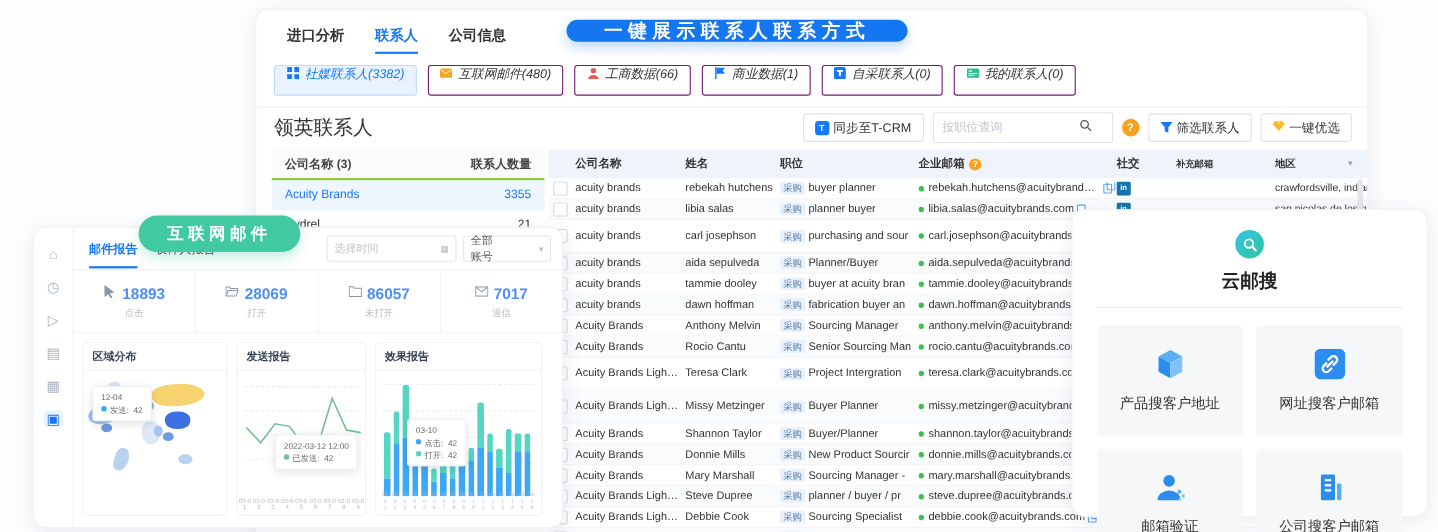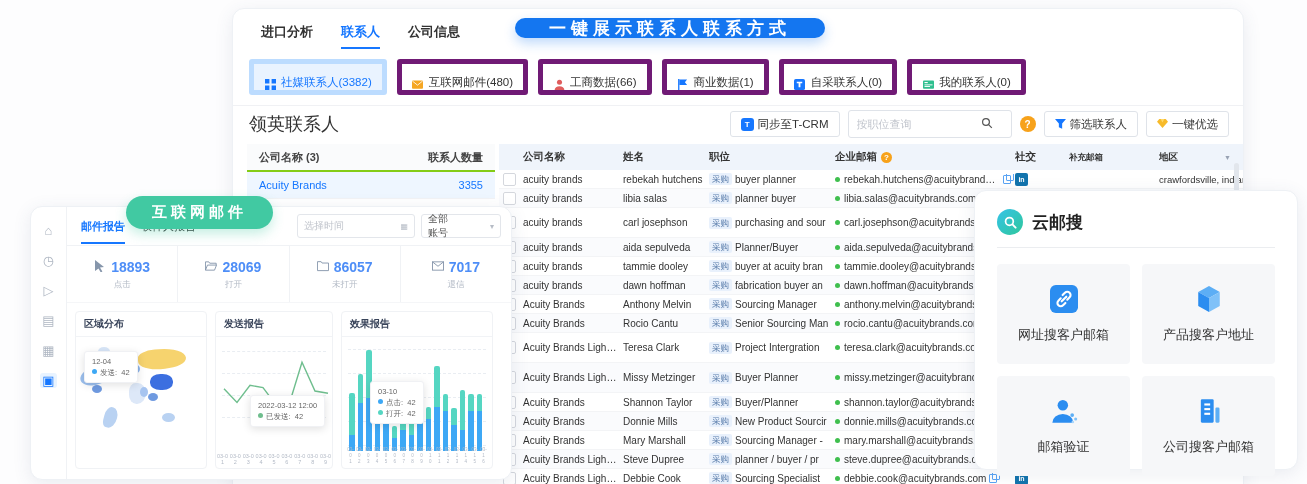--- a/index.html
+++ b/index.html
@@ -5,21 +5,21 @@
   html,body{margin:0;padding:0;background:#fff;font-family:"Liberation Sans","DejaVu Sans",sans-serif;}
   .stage{position:relative;width:1307px;height:484px;overflow:hidden;background:#fdfdfe;}
   .card{background:#fff;border:1px solid #eef1f5;box-shadow:0 4px 18px rgba(60,80,120,.10);}
 
   
   .main-card{position:absolute;left:232px;top:8px;width:1010px;height:476px;border-radius:12px 12px 0 0;z-index:1;overflow:hidden;}
   .top-tabs{display:flex;gap:28px;padding:14px 28px 0 28px;height:26px;}
   .tab{font-size:13px;font-weight:bold;color:#333;padding-bottom:8px;cursor:pointer;}
   .tab.active{color:#1677ff;border-bottom:2px solid #1677ff;}
   .chips{display:flex;gap:10px;margin:10px 16px 0 16px;}
-  .chip{display:flex;align-items:flex-end;gap:5px;height:26px;padding:0 10px;border:5px solid #701a75;border-radius:3px;background:#fff;font-size:11.5px;color:#333;cursor:pointer;white-space:nowrap;}
+  .chip{display:flex;align-items:flex-start;gap:5px;height:26px;padding:0 10px;border:1px solid #701a75;border-radius:3px;background:#fff;font-size:11.5px;color:#333;cursor:pointer;white-space:nowrap;font-style:italic;}
   .chip.active{background:#e9f3ff;border-color:#bcdcff;color:#1677ff;}
   .chip-ic{display:inline-flex;width:12px;height:12px;align-items:center;justify-content:center;}
   .chip-ic svg{width:11px;height:11px;}
   .hdiv{border-bottom:1px solid #f0f1f4;margin-top:10px;}
   .section-row{display:flex;align-items:center;justify-content:space-between;height:36px;padding:0 14px 0 16px;}
   .sec-title{font-size:18px;font-weight:normal;color:#333;}
   .toolbar{display:flex;align-items:center;gap:8px;}
   .tb{display:flex;align-items:center;gap:4px;height:26px;padding:0 10px;border:1px solid #dfe3e9;border-radius:3px;background:#fff;font-size:11.5px;color:#333;cursor:pointer;white-space:nowrap;}
   .tcrm{width:13px;height:13px;border-radius:3px;background:#1677ff;color:#fff;font-size:8px;font-weight:bold;display:flex;align-items:center;justify-content:center;}
   .search{display:flex;align-items:center;height:26px;border:1px solid #dfe3e9;border-radius:3px;padding:0 6px;width:150px;background:#fff;}
@@ -109,21 +109,21 @@
   .xlabels{display:flex;position:absolute;left:0;right:0;bottom:2px;}
   .xlab{flex:1;text-align:center;font-size:5.5px;line-height:6px;color:#b3bac6;white-space:pre-line;}
   .bars{position:absolute;left:7px;right:7px;top:6px;bottom:16px;display:flex;align-items:flex-end;gap:3px;}
   .barcol{width:5.5px;flex:none;display:flex;flex-direction:column;justify-content:flex-end;}
   .seg-open{background:#55d6c2;border-radius:2px 2px 0 0;}
   .seg-click{background:#3da8f5;}
   .gridline{position:absolute;left:6px;right:6px;border-top:1px dashed #e9edf2;}
 
   
   .cloud-panel{position:absolute;left:974px;top:190px;width:322px;height:278px;border-radius:12px;z-index:4;}
-  .cloud-head{display:flex;align-items:center;gap:9px;padding:18px 22px 12px;}
+  .cloud-head{display:flex;align-items:center;gap:9px;padding:18px 22px 12px;flex-direction:column;}
   .logo{width:26px;height:26px;border-radius:50%;background:linear-gradient(135deg,#35c3e8,#2fc79b);display:flex;align-items:center;justify-content:center;flex:none;}
   .logo svg{width:15px;height:15px;}
   .cloud-title{font-size:17px;font-weight:bold;color:#222;}
   .cloud-div{border-bottom:1px solid #ebedf0;margin:0 22px;}
   .tile-grid{display:grid;grid-template-columns:1fr 1fr;gap:12px;padding:16px 22px;}
   .tile{background:#f6f7f9;border-radius:4px;height:100px;display:flex;flex-direction:column;align-items:center;justify-content:center;gap:12px;cursor:pointer;}
   .tile-ic{color:#2b8df0;height:30px;display:flex;align-items:center;}
   .tile-ic svg{width:28px;height:28px;}
   .tile-lb{font-size:13px;color:#333;}
 </style>
@@ -916,37 +916,37 @@
             <circle cx="6" cy="6" r="3.6" fill="none" stroke="#fff" stroke-width="1.6"></circle>
             <path d="M8.8 8.8l3 3" stroke="#fff" stroke-width="1.8" stroke-linecap="round"></path>
           </svg>
       </span>
       <span class="cloud-title">云邮搜</span>
     </div>
     <div class="cloud-div"></div>
     <div class="tile-grid" id="tileGrid">
         <div class="tile">
           <span class="tile-ic">
+            <svg viewBox="0 0 24 26">
+              <path fill="#5caef5" d="M12 1l10 5.5-10 5.5L2 6.5z"></path>
+              <path fill="#2b8df0" d="M2 6.5l10 5.5v13L2 19.5z"></path>
+              <path fill="#7fc1f8" d="M22 6.5l-10 5.5v13l10-5.5z"></path>
+            </svg>
+          </span>
+          <span class="tile-lb">产品搜客户地址</span>
+        </div>
+        <div class="tile">
+          <span class="tile-ic">
             <svg viewBox="0 0 24 24">
               <rect width="24" height="24" rx="5" fill="#2b8df0"></rect>
               <path d="M10 14l4-4" stroke="#fff" stroke-width="1.8" fill="none" stroke-linecap="round"></path>
               <path d="M9.2 11.4l-2 2a2.8 2.8 0 004 4l2-2M14.8 12.6l2-2a2.8 2.8 0 00-4-4l-2 2" stroke="#fff" stroke-width="1.8" fill="none" stroke-linecap="round"></path>
             </svg>
           </span>
           <span class="tile-lb">网址搜客户邮箱</span>
-        </div>
-        <div class="tile">
-          <span class="tile-ic">
-            <svg viewBox="0 0 24 26">
-              <path fill="#5caef5" d="M12 1l10 5.5-10 5.5L2 6.5z"></path>
-              <path fill="#2b8df0" d="M2 6.5l10 5.5v13L2 19.5z"></path>
-              <path fill="#7fc1f8" d="M22 6.5l-10 5.5v13l10-5.5z"></path>
-            </svg>
-          </span>
-          <span class="tile-lb">产品搜客户地址</span>
         </div>
         <div class="tile">
           <span class="tile-ic">
             <svg viewBox="0 0 24 24">
               <circle cx="11" cy="7" r="4.5" fill="#2b8df0"></circle>
               <path d="M2 22a9 7.5 0 0118 0z" fill="#2b8df0"></path>
               <circle cx="19" cy="15.5" r="1.6" fill="#5caef5"></circle>
               <circle cx="22" cy="18.8" r="1.3" fill="#7fc1f8"></circle>
               <circle cx="19.6" y="21" cy="21.5" r="1.1" fill="#a9d6fb"></circle>
             </svg>

